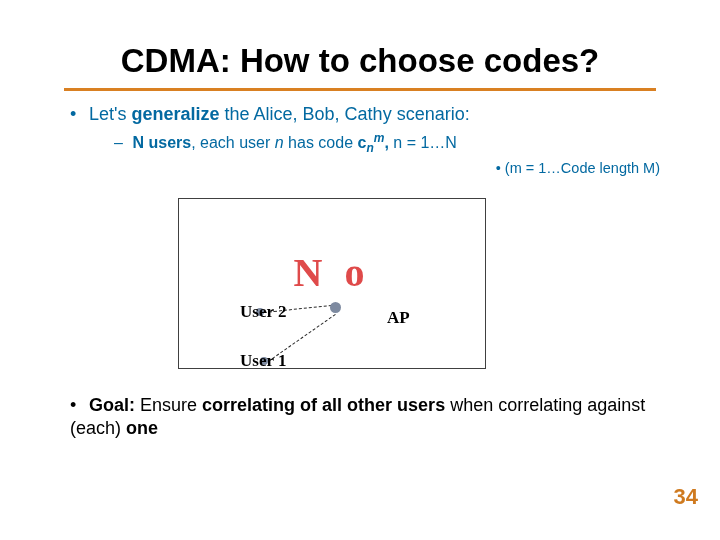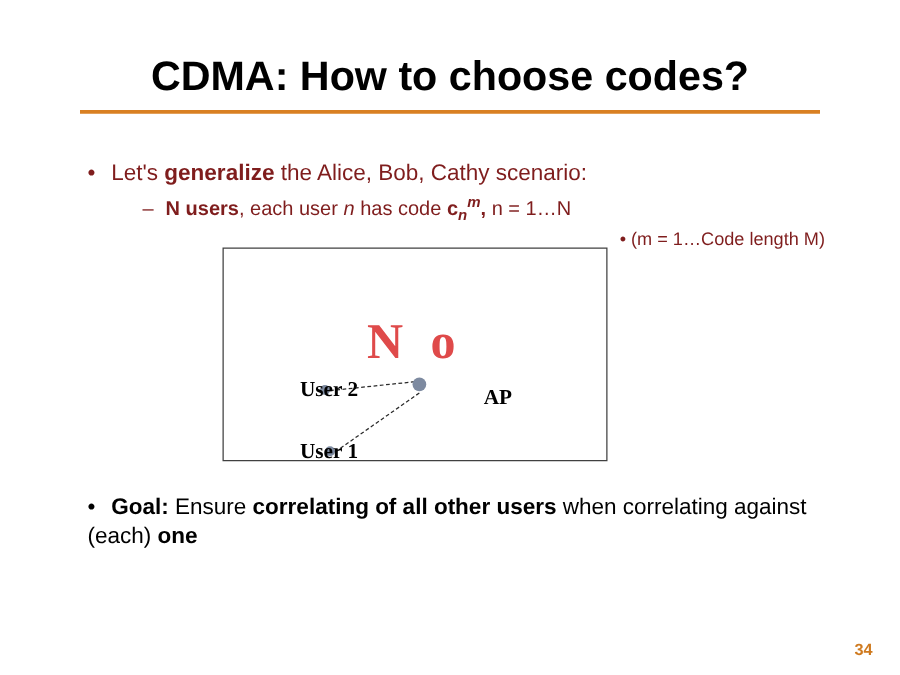--- a/index.html
+++ b/index.html
@@ -30,24 +30,24 @@
   .title-underline {
     position: absolute;
     top: 88px;
     left: 64px;
     width: 592px;
     height: 3px;
     background: #d98022;
   }
   .bullets {
     position: absolute;
-    top: 128px;
+    top: 104px;
     left: 70px;
     width: 590px;
-    color: #7f1d1d;
+    color: #0369a1;
   }
   .b1 {
     font-size: 18px;
     margin: 0 0 6px 0;
   }
   .b1 .dot {
     display: inline-block;
     width: 14px;
   }
   .b2 {
@@ -131,24 +131,24 @@
   .link {
     position: absolute;
     border-top: 1px dashed #2a2a2a;
     transform-origin: 0 0;
   }
   .link-u2 { left: 86px; top: 114px; width: 68px; transform: rotate(-6deg); }
   .link-u1 { left: 90px; top: 163px; width: 82px; transform: rotate(-35deg); }
   .slide-number {
     position: absolute;
     right: 22px;
-    bottom: 13px;
+    bottom: 30px;
     color: #cf7a1f;
     font-weight: bold;
-    font-size: 13px;
+    font-size: 22px;
   }
   sub.mi { font-style: italic; font-size: 0.75em; }
   sup.mi { font-style: italic; font-size: 0.75em; }
   .mi { font-style: italic; }
 </style>
 </head>
 <body>
 
 <div class="slide">
 

